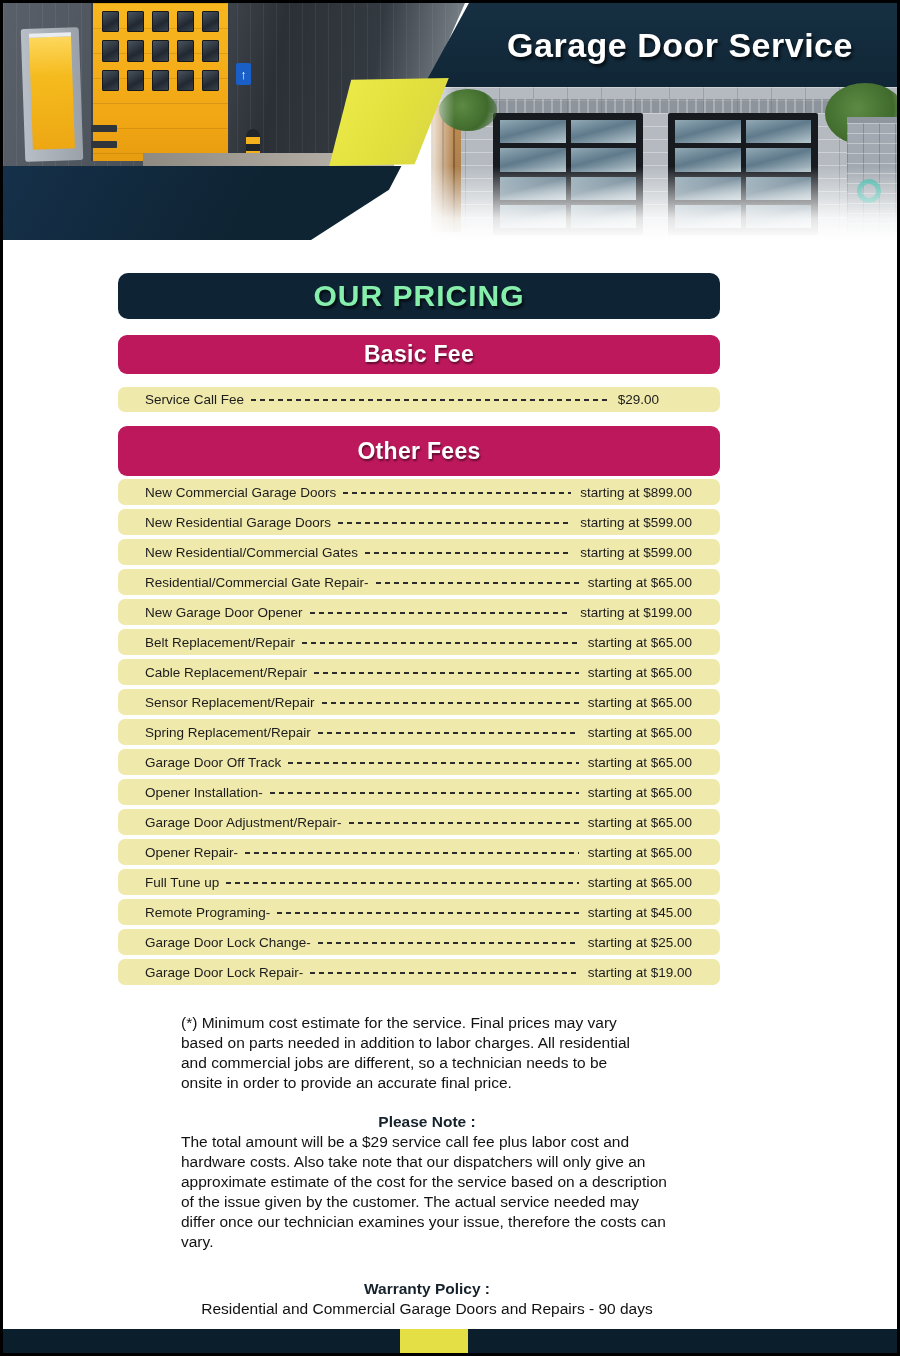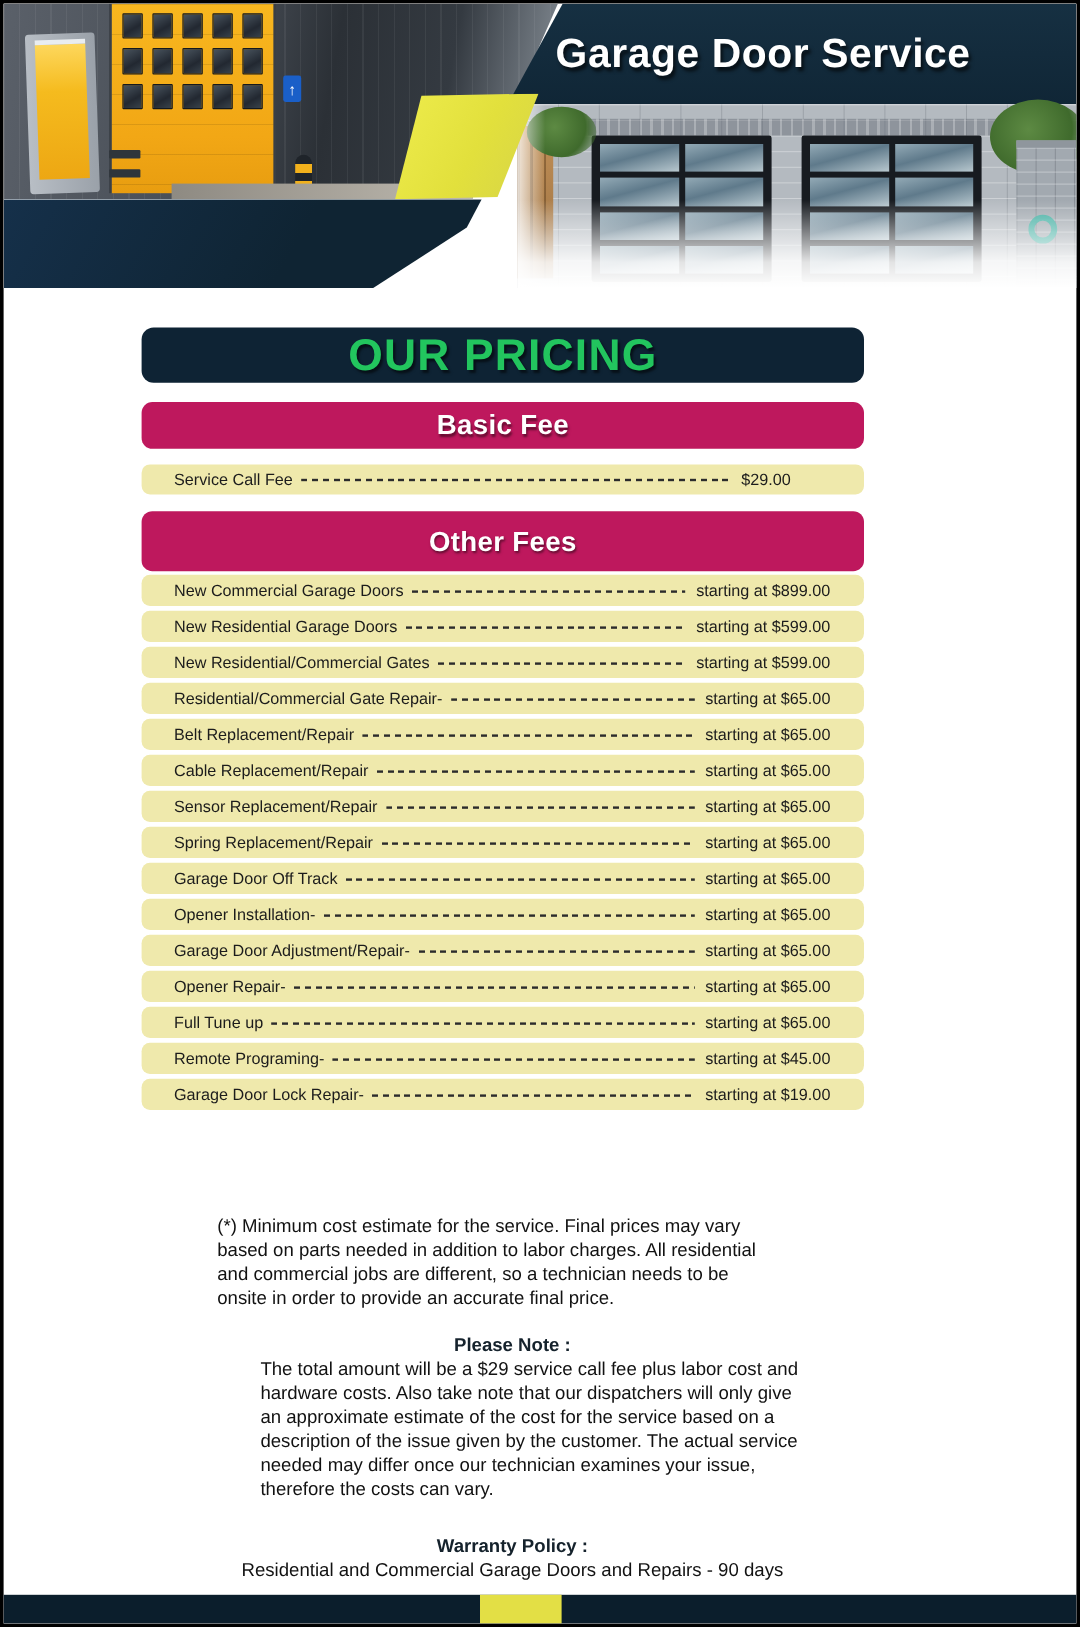--- a/index.html
+++ b/index.html
@@ -34,21 +34,21 @@
   .arrow-sign { position:absolute; left:233px; top:60px; width:15px; height:22px; background:#1a5fc8;
     border-radius:2px; color:#fff; font-size:13px; font-weight:bold; display:flex;
     align-items:center; justify-content:center; }
   .bollard { position:absolute; left:243px; top:126px; width:14px; height:36px; border-radius:7px 7px 0 0;
     background:linear-gradient(180deg,#1f242a 0 8px,#f2b11c 8px 15px,#1f242a 15px 22px,#f2b11c 22px 100%); }
   .ground { position:absolute; left:140px; right:0; bottom:0; height:13px;
     background:linear-gradient(90deg,#8e8a82,#cbc6bc); }
 
   .hdr-title-band { position:absolute; left:420px; top:0; width:474px; height:84px;
     clip-path:polygon(9.7% 0,100% 0,100% 100%,0 100%);
-    background:linear-gradient(180deg,#163042,#102636); display:flex; align-items:center; justify-content:flex-start; }
+    background:linear-gradient(180deg,#163042,#102636); display:flex; align-items:center; justify-content:center; }
   .hdr-title { color:#fff; font-size:34px; font-weight:800; letter-spacing:.5px; padding-left:40px;
     text-shadow:2px 3px 3px rgba(0,0,0,.65); white-space:nowrap; }
 
   .hdr-right-photo { position:absolute; left:428px; top:84px; right:0; height:153px;
     background-color:#b4bac0;
     background-image:linear-gradient(rgba(255,255,255,.35) 1px, transparent 1px),
                      linear-gradient(90deg, rgba(110,117,124,.35) 1px, transparent 1px);
     background-size:34px 13px, 34px 13px; }
   .brick-course { position:absolute; left:30px; right:40px; top:12px; height:14px;
     background:rgba(96,103,112,.45);
@@ -79,42 +79,42 @@
   .hdr-navy-low { position:absolute; left:0; top:163px; width:400px; height:74px;
     clip-path:polygon(0 0,99.6% 0,96.5% 32%,77% 100%,0 100%);
     background:linear-gradient(120deg,#15304a 0%,#0f2433 60%); }
   .hdr-yellow { position:absolute; left:325px; top:75px; width:122px; height:88px;
     clip-path:polygon(19% 2%,99% 0%,71% 98%,1% 100%);
     background:linear-gradient(120deg,#eeec4c 0%,#e2e03c 55%,#d6d448 100%); }
 
   
   .pricing-col { position:absolute; left:115px; top:270px; width:602px; }
   .banner-xl { height:46px; background:#0e2334; border-radius:10px; display:flex; align-items:center;
-    justify-content:center; color:#22c55e; font-size:37px; font-weight:800; letter-spacing:1px;
+    justify-content:center; color:#86efac; font-size:30px; font-weight:800; letter-spacing:1px;
     text-shadow:2px 3px 2px rgba(0,0,0,.55); margin-bottom:16px; }
   .banner { height:39px; background:#be185d; border-radius:9px; display:flex; align-items:center;
     justify-content:center; color:#fff; font-size:23px; font-weight:700; letter-spacing:.3px;
     text-shadow:1px 2px 2px rgba(0,0,0,.5); }
   .banner.other { height:50px; margin-top:14px; }
   .rows.basic { margin-top:13px; }
   .rows.other { margin-top:3px; }
   .fee-row { height:26px; margin-bottom:4px; background:#efe9ac; border-radius:7px; display:flex;
     align-items:center; padding:0 28px 0 27px; font-size:13.5px; color:#1c1c1c; }
   .rows.basic .fee-row { height:25px; }
   .fee-leader { flex:1; height:2px; margin:1px 9px 0 7px;
     background:repeating-linear-gradient(90deg,#2c2c2c 0 5px,transparent 5px 9px); }
   .fee-price { white-space:nowrap; }
   .rows.basic .fee-price { padding-right:33px; }
 
   
   .notes { position:absolute; left:178px; top:1010px; width:492px; font-size:15.5px; line-height:20px;
     color:#121212; }
   .notes .disclaimer { max-width:456px; }
   .note-heading { text-align:center; font-weight:bold; color:#15222c; margin-top:19px; }
-  .note-body { margin-top:0;margin-left:36px; }
+  .note-body { margin-top:0; }
   .warranty-heading { margin-top:27px; }
   .warranty-body { text-align:center; }
 
   
   .footer-bar { position:absolute; left:0; right:0; bottom:0; height:24px; background:#0b1e2c; }
   .footer-accent { position:absolute; left:397px; top:0; width:68px; height:100%; background:#e3df45; }
 </style>
 </head>
 <body>
 
@@ -232,20 +232,25 @@
             <span class="fee-leader"></span>
             <span class="fee-price">starting at $599.00</span>
           </div>
 
           <div class="fee-row">
             <span class="fee-label">Residential/Commercial Gate Repair-</span>
             <span class="fee-leader"></span>
             <span class="fee-price">starting at $65.00</span>
           </div>
 
+          <div class="fee-row">
+            <span class="fee-label">New Garage Door Opener</span>
+            <span class="fee-leader"></span>
+            <span class="fee-price">starting at $199.00</span>
+          </div>
 
           <div class="fee-row">
             <span class="fee-label">Belt Replacement/Repair</span>
             <span class="fee-leader"></span>
             <span class="fee-price">starting at $65.00</span>
           </div>
 
           <div class="fee-row">
             <span class="fee-label">Cable Replacement/Repair</span>
             <span class="fee-leader"></span>
@@ -293,20 +298,25 @@
             <span class="fee-leader"></span>
             <span class="fee-price">starting at $65.00</span>
           </div>
 
           <div class="fee-row">
             <span class="fee-label">Remote Programing-</span>
             <span class="fee-leader"></span>
             <span class="fee-price">starting at $45.00</span>
           </div>
 
+          <div class="fee-row">
+            <span class="fee-label">Garage Door Lock Change-</span>
+            <span class="fee-leader"></span>
+            <span class="fee-price">starting at $25.00</span>
+          </div>
 
           <div class="fee-row">
             <span class="fee-label">Garage Door Lock Repair-</span>
             <span class="fee-leader"></span>
             <span class="fee-price">starting at $19.00</span>
           </div>
 
       </div>
     </div>
 

